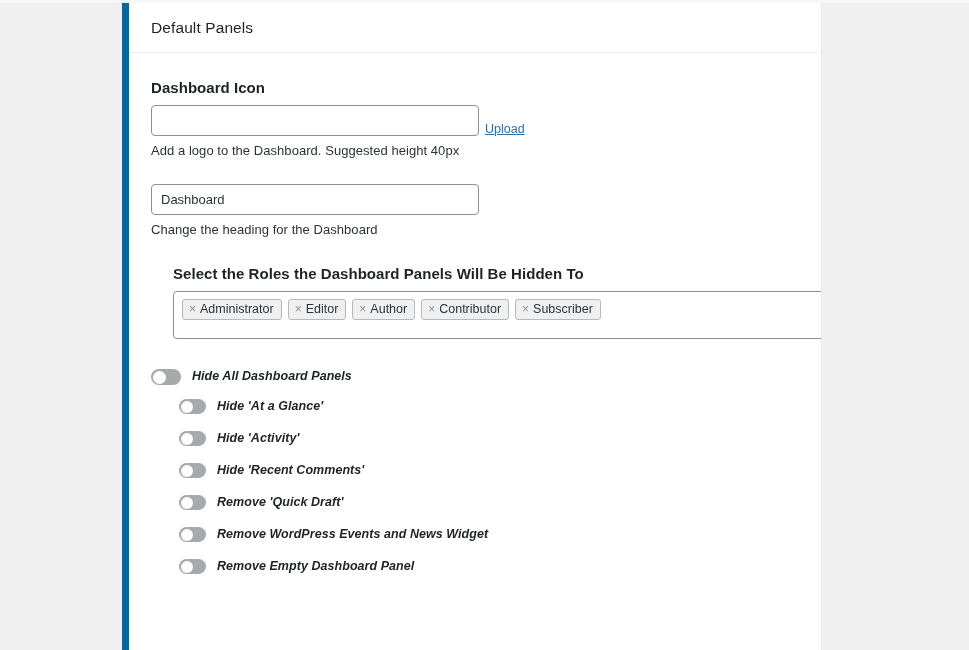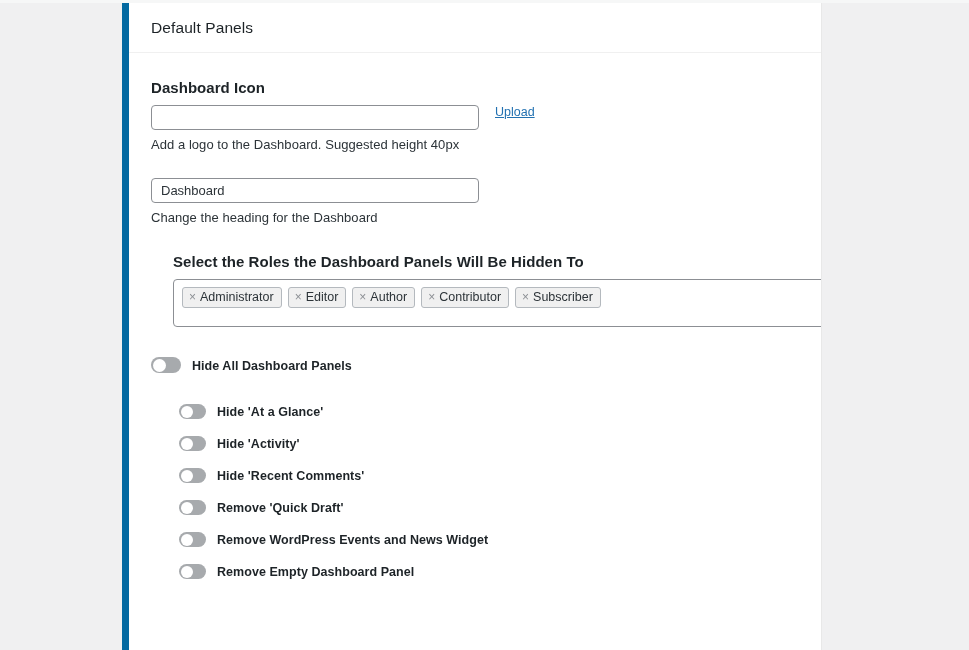--- a/index.html
+++ b/index.html
@@ -59,26 +59,26 @@
     letter-spacing: 0.05px;
   }
   .field-desc {
     font-size: 13px;
     color: #2c3338;
     margin: 7px 0 0 0;
     letter-spacing: 0.05px;
   }
   .row-inline {
     display: flex;
-    align-items: flex-start;
-    gap: 16px;
+    align-items: flex-end;
+    gap: 6px;
   }
   .text-input {
     width: 328px;
-    height: 25px;
+    height: 31px;
     border: 1px solid #8c8f94;
     border-radius: 4px;
     background: #fff;
     font-size: 13px;
     color: #2c3338;
     padding: 0 9px;
     font-family: "Liberation Sans", sans-serif;
     outline: none;
   }
   .text-input::placeholder { color: #8c8f94; }
@@ -119,22 +119,23 @@
   }
   .tag-x {
     color: #8c8f94;
     font-size: 12px;
     line-height: 1;
     cursor: pointer;
   }
 
   .toggle-row {
     display: flex;
-    align-items: flex-end;
+    align-items: flex-start;
     gap: 11px;
+    font-style: italic;
   }
   .toggle-row.main { margin-top: 30px; }
   .toggle-row.sub { margin-top: 0; padding-left: 28px; height: 32px; gap: 11px; }
   .sub-list { margin-top: 14px; }
 
   .switch {
     position: relative;
     width: 30px;
     height: 16px;
     border-radius: 8px;

